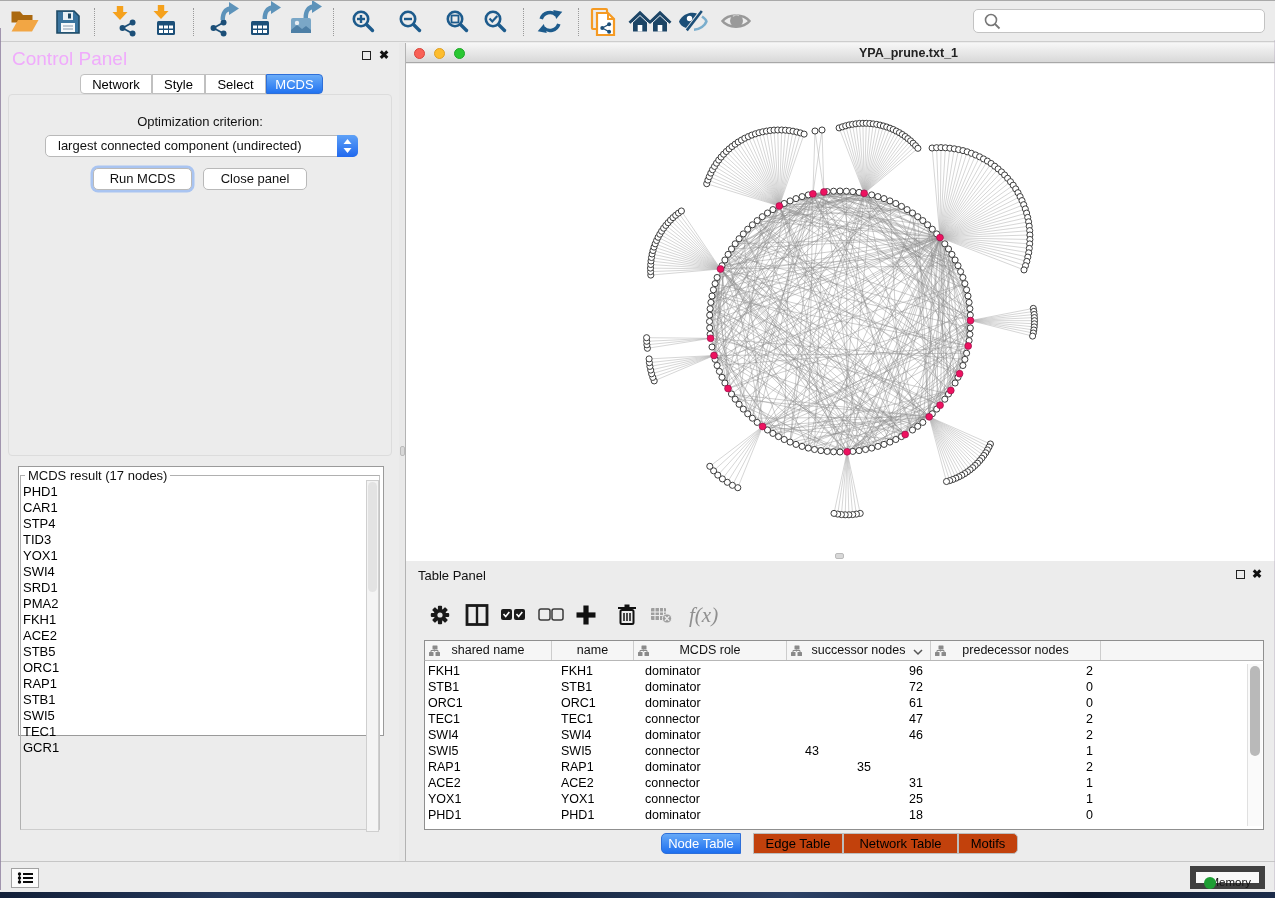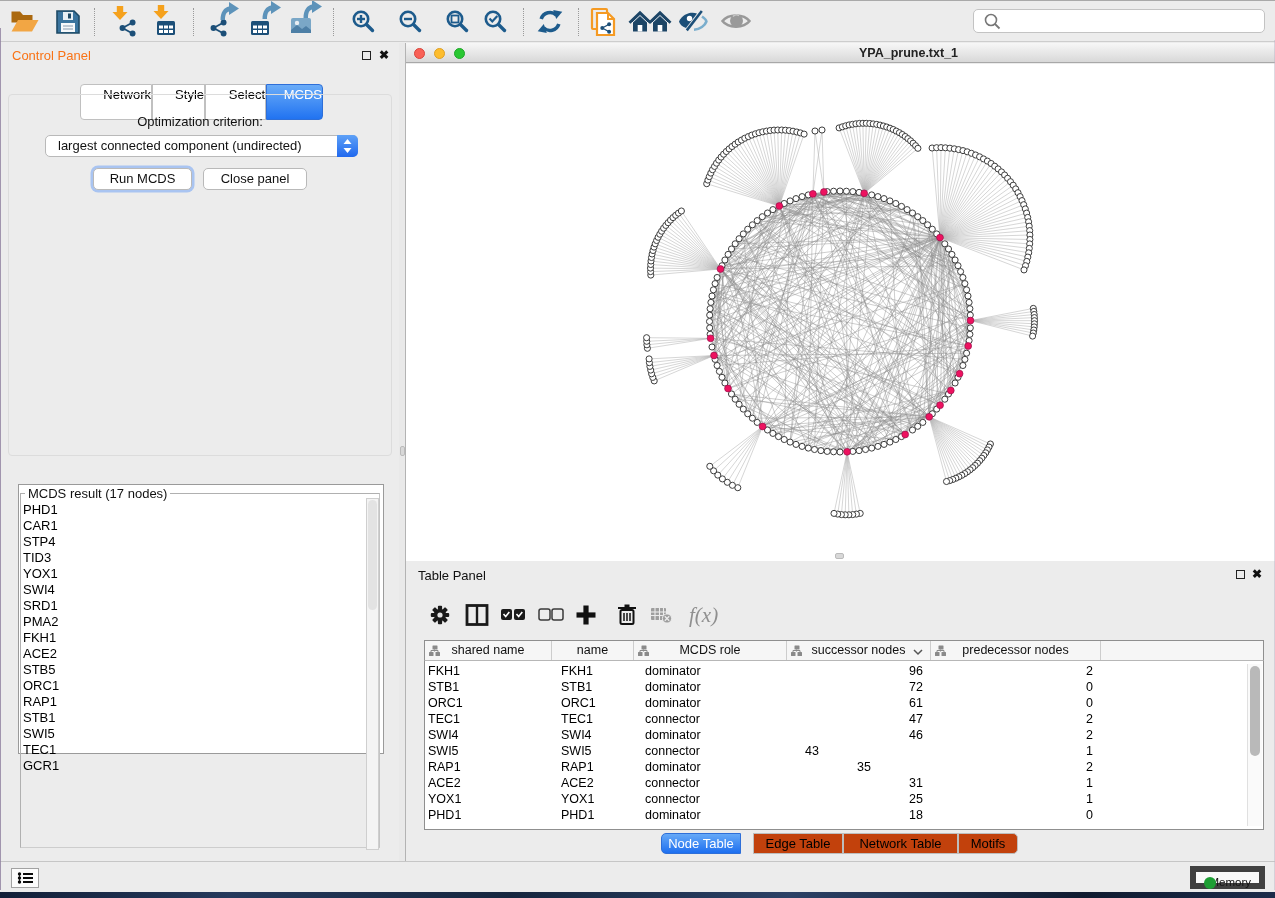--- a/index.html
+++ b/index.html
@@ -2,34 +2,34 @@
 <html><head><meta charset="utf-8"><style>
 *{margin:0;padding:0;box-sizing:border-box}
 html,body{width:1275px;height:898px;overflow:hidden}
 body{font-family:"Liberation Sans",sans-serif;background:#19294a;position:relative}
 #win{position:absolute;left:0;top:0;width:1275px;height:890px;background:#ececec}
 #topline{position:absolute;left:0;top:0;width:1275px;height:1px;background:#a9a9a9}
 #toolbar{position:absolute;left:0;top:1px;width:1275px;height:41px;background:#ececec;border-bottom:1px solid #cdcdcd}
 .tsep{position:absolute;top:7px;height:28px;width:0;border-left:1px dotted #9a9a9a}
 #search{position:absolute;left:973px;top:8px;width:292px;height:24px;background:#fff;border:1px solid #c3c3c3;border-radius:5px}
 
-#cp-title{position:absolute;left:12px;top:48px;font-size:13px;color:#f97316}
+#cp-title{position:absolute;left:12px;top:48px;font-size:19px;color:#f0abfc}
 .winbtn{position:absolute;width:9px;height:9px;border:1.5px solid #222}
 .xbtn{position:absolute;font-size:12px;font-weight:bold;color:#111;line-height:11px}
-.tab{position:absolute;top:84px;height:36px;border:1px solid #c0c0c0;background:#fff;color:#000;font-size:13px;text-align:right;line-height:19px}
+.tab{position:absolute;top:74px;height:20px;border:1px solid #c0c0c0;background:#fff;color:#000;font-size:13px;text-align:center;line-height:19px}
 .tabsel{background:linear-gradient(#6aacf8,#2173f1);color:#fff;border:1px solid #2e6fd8}
 #cpbox{position:absolute;left:8px;top:94px;width:384px;height:362px;border:1px solid #dcdcdc;border-radius:4px}
 #optlabel{position:absolute;left:0px;top:114px;width:400px;text-align:center;font-size:13px;color:#111}
 #combo{position:absolute;left:45px;top:135px;width:313px;height:22px;background:#fff;border:1px solid #b9b9b9;border-radius:5px;font-size:13px;color:#111;line-height:20px;padding-left:12px}
 #combobtn{position:absolute;right:-1px;top:-1px;width:21px;height:22px;background:linear-gradient(#5ea1f7,#2068ee);border-radius:0 5px 5px 0}
 .btn{position:absolute;top:168px;height:22px;background:#fff;border:1px solid #b9b9b9;border-radius:5px;font-size:13px;color:#111;text-align:center;line-height:20px}
 #runbtn{left:93px;width:99px;box-shadow:0 0 0 2.5px rgba(125,170,245,.6)}
 #closebtn{left:203px;width:104px}
 
-#listwrap{position:absolute;left:18px;top:484px;width:366px;height:270px;background:#fff;border:1px solid #9a9a9a}
+#listwrap{position:absolute;left:18px;top:466px;width:366px;height:270px;background:#fff;border:1px solid #9a9a9a}
 #grpline{position:absolute;left:1px;top:8px;width:360px;height:355px;border:1px solid #b0b0b0;border-bottom-color:#cdcdcd;border-right-color:#c4c4c4}
 #grplabel{position:absolute;left:6px;top:1px;background:#fff;padding:0 3px;font-size:13px;color:#111}
 #mlist{position:absolute;left:4px;top:17px;font-size:13px;line-height:16px;color:#000}
 #lscroll{position:absolute;right:4px;top:13px;width:13px;height:352px;background:#f4f4f4;border:1px solid #cfcfcf}
 #lthumb{position:absolute;left:1px;top:1px;width:9px;height:110px;background:#e3e3e3;border-radius:5px}
 
 #vsplit{position:absolute;left:399px;top:43px;width:7px;height:818px;background:#e9e9e9;border-right:1px solid #b3b3b3}
 #vhandle{position:absolute;left:400px;top:446px;width:5px;height:10px;background:#d8d8d8;border:1px solid #bbb;border-radius:2px}
 
 #nettitle{position:absolute;left:406px;top:43px;width:869px;height:20px;background:linear-gradient(#f7f7f7,#d8d8d8);border-bottom:1px solid #a8a8a8}

